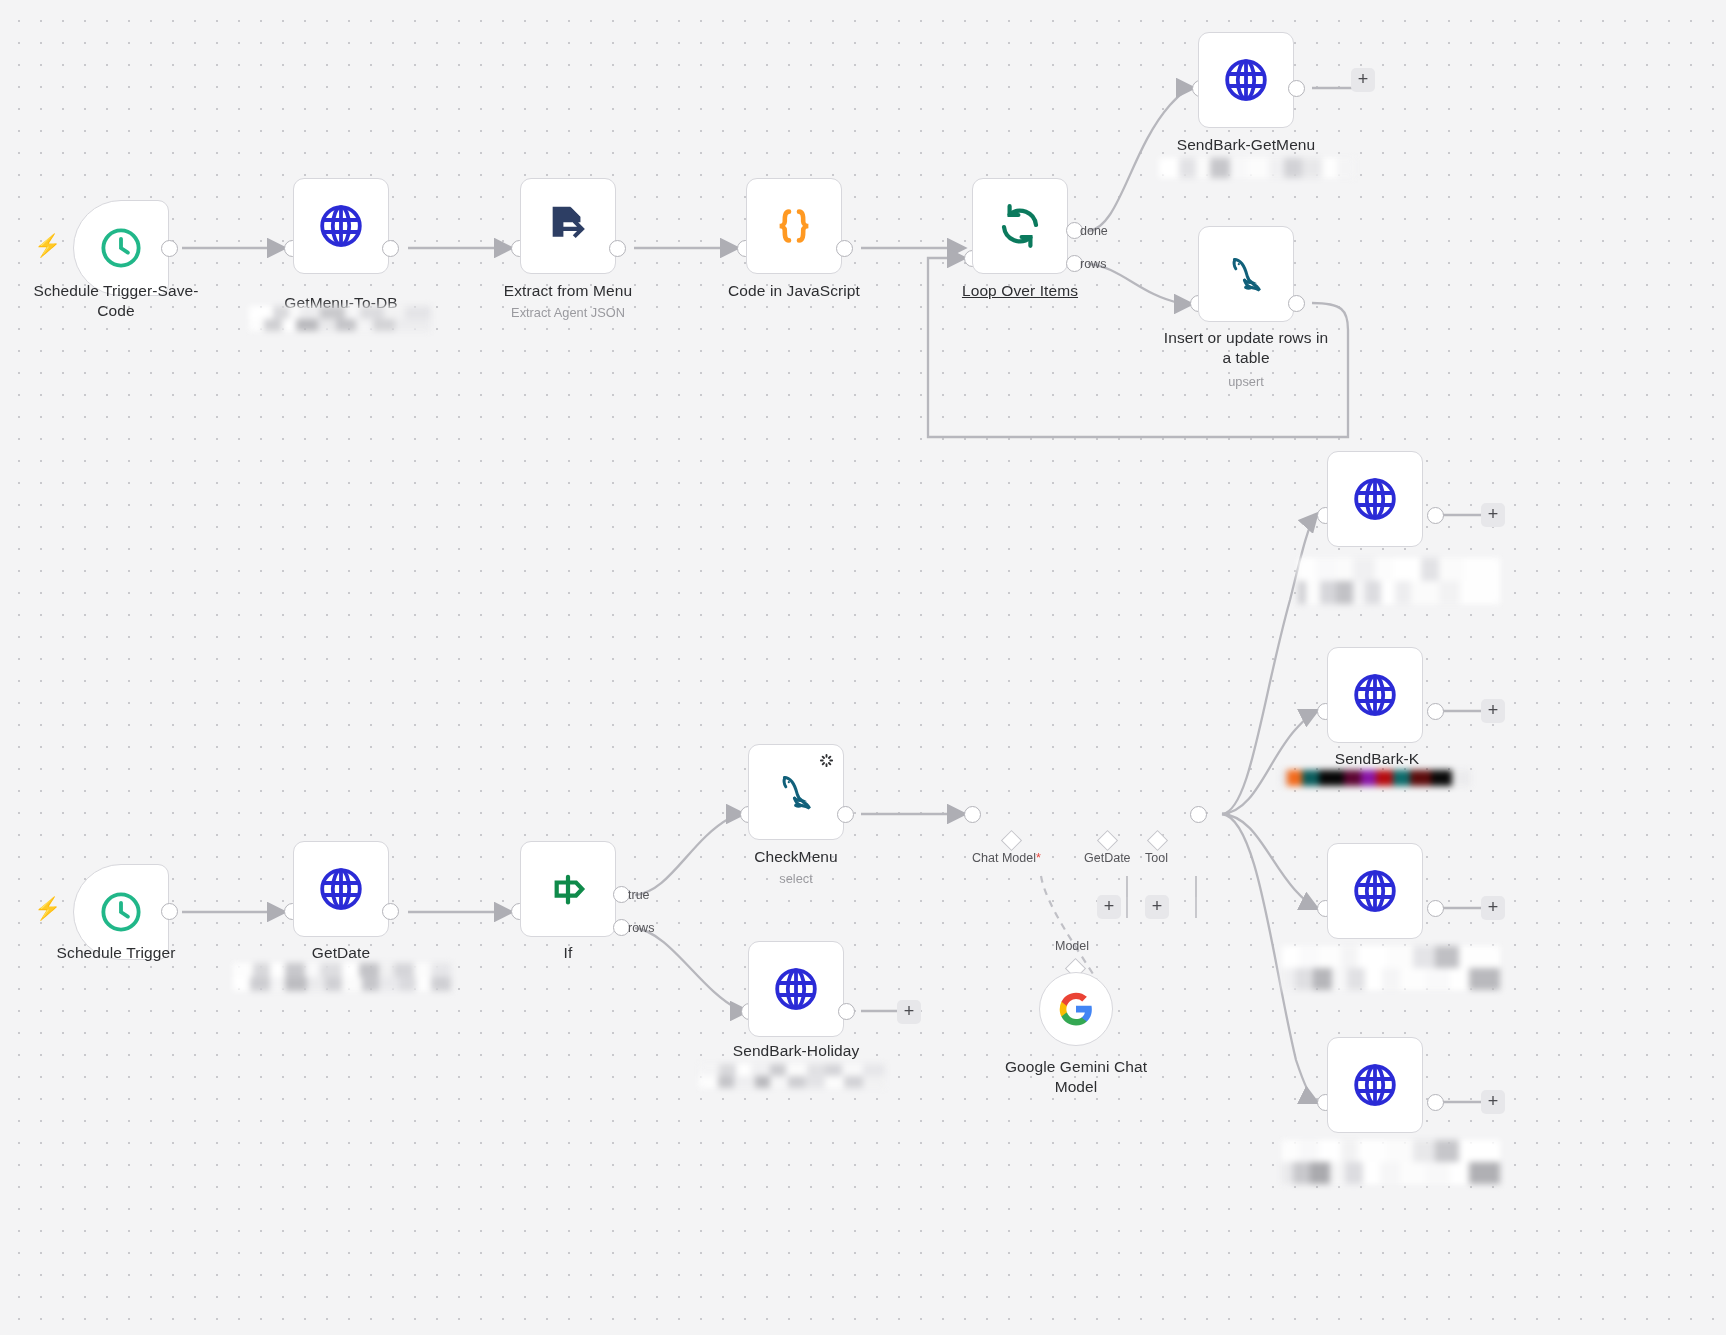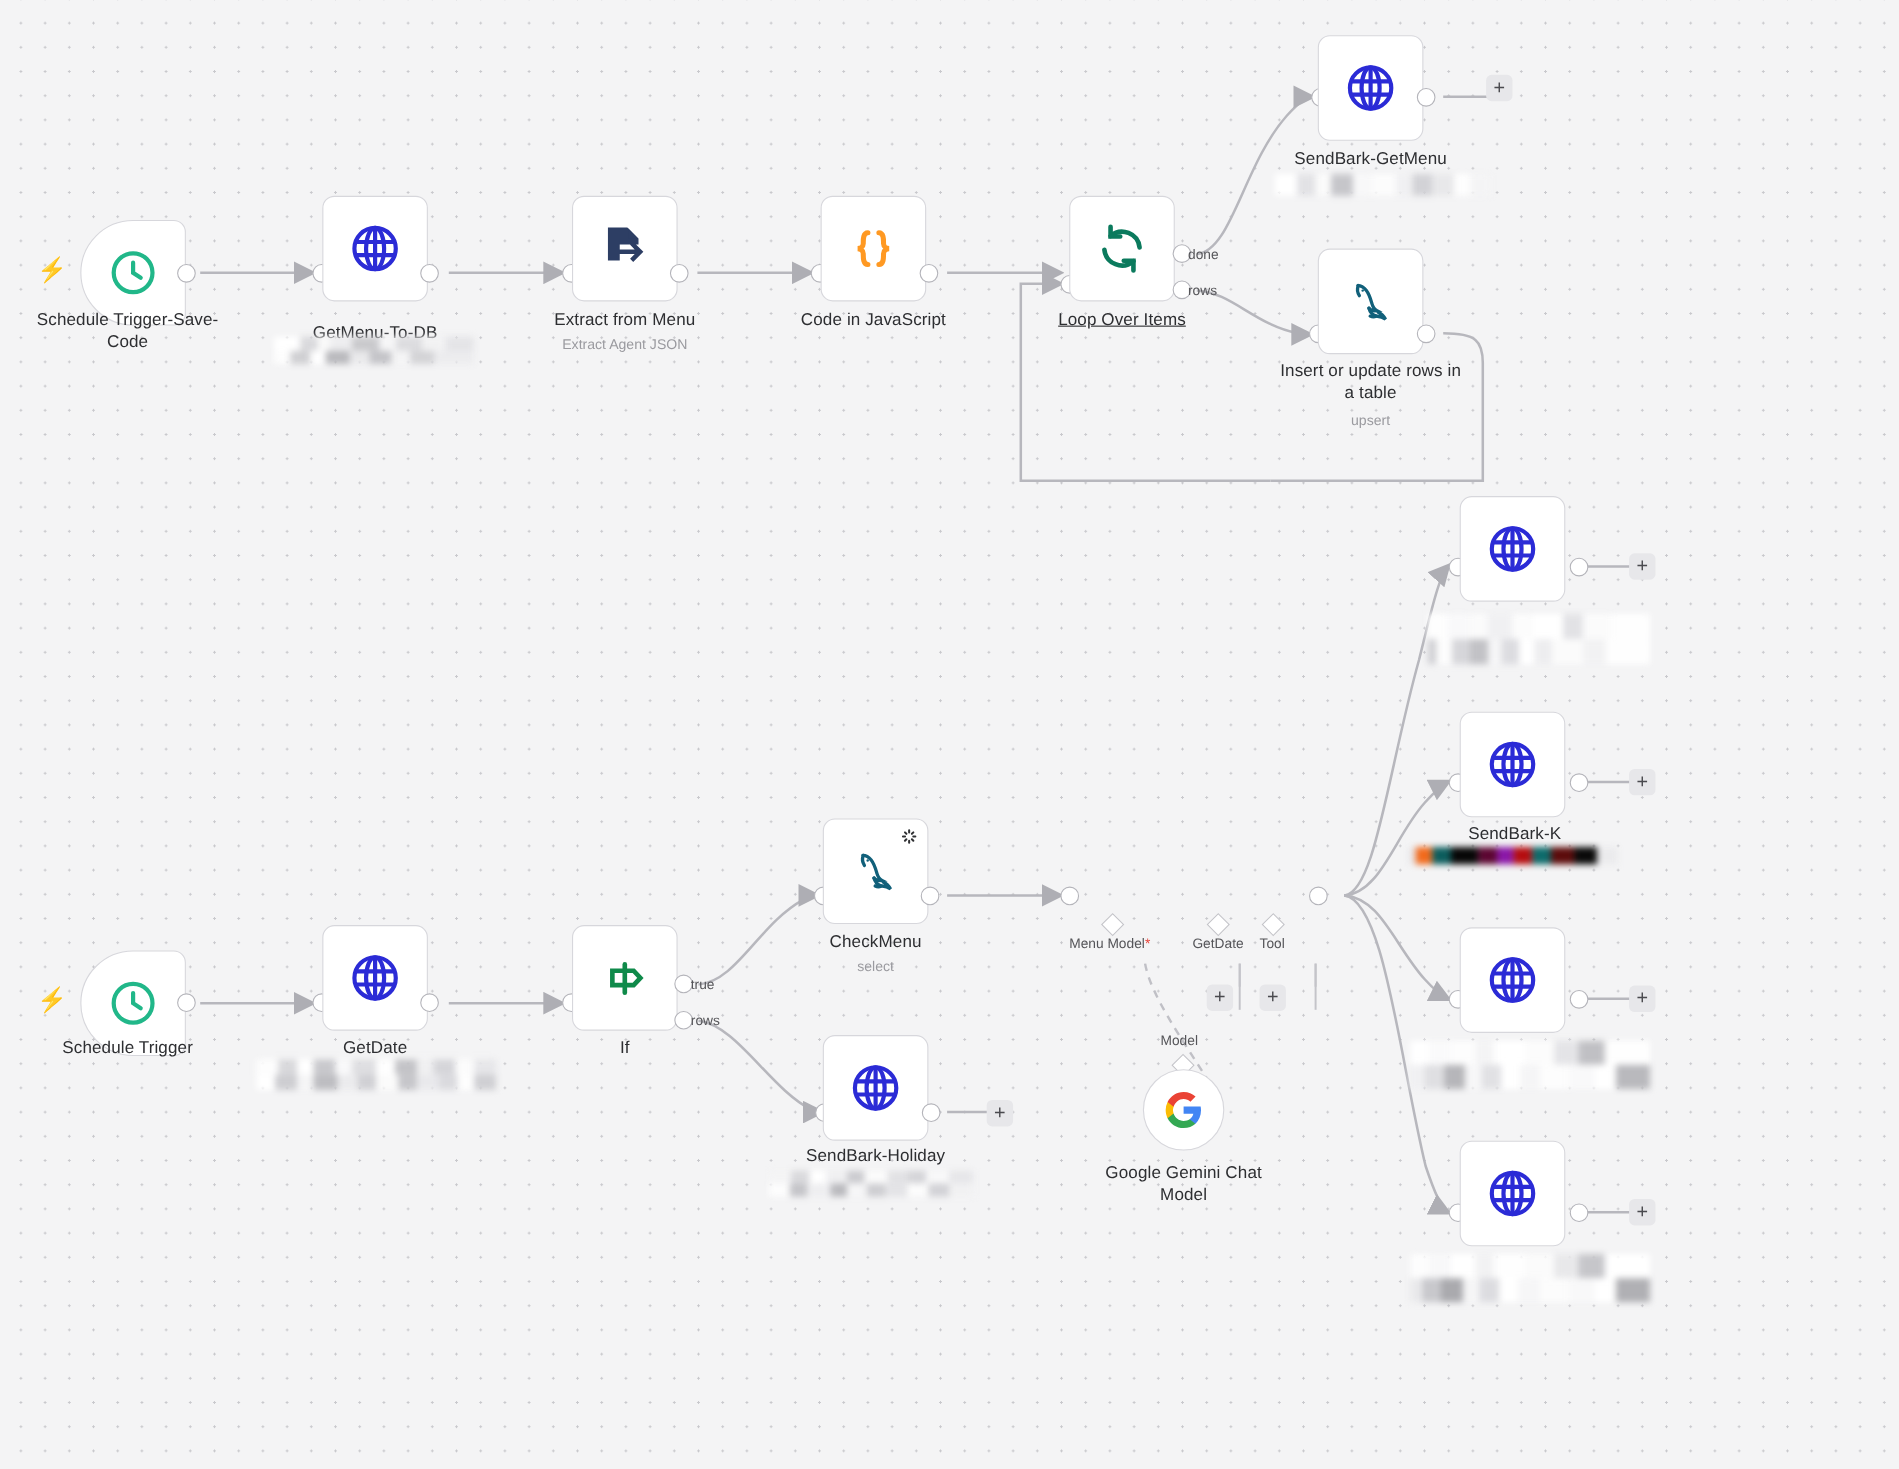--- a/index.html
+++ b/index.html
@@ -392,21 +392,21 @@
   </div>
   <div class="dot" style="left:837px;top:806px;"></div>
   <div class="label" style="left:691px;top:847px;width:210px;">CheckMenu</div>
   <div class="sublabel" style="left:691px;top:871px;width:210px;">select</div>
 
   <div class="dot" style="left:964px;top:806px;"></div>
   <div class="dot" style="left:1190px;top:806px;"></div>
 
   <div class="diamond" style="left:1004px;top:833px;"></div>
   <div class="port-label" style="left:972px;top:851px;">
-    <span>Menu Model</span><span class="req">*</span>
+    <span>Chat Model</span><span class="req">*</span>
   </div>
   <div class="diamond" style="left:1100px;top:833px;"></div>
   <div class="port-label" style="left:1084px;top:851px;">GetDate</div>
   <div class="diamond" style="left:1150px;top:833px;"></div>
   <div class="port-label" style="left:1145px;top:851px;">Tool</div>
   <div class="plus" style="left:1097px;top:895px;">+</div>
   <div class="plus" style="left:1145px;top:895px;">+</div>
 
   <div class="dot" style="left:741px;top:1003px;"></div>
   <div class="node sq" style="left:748px;top:941px;">

